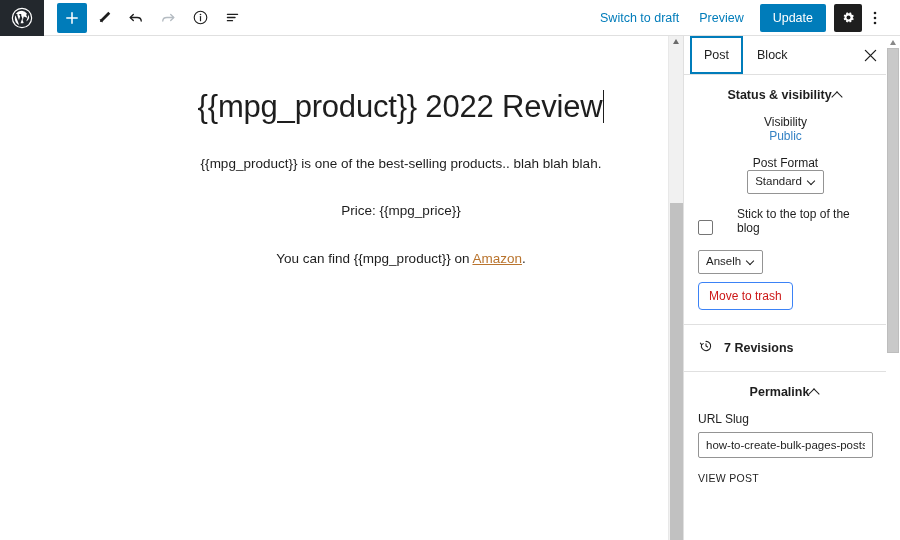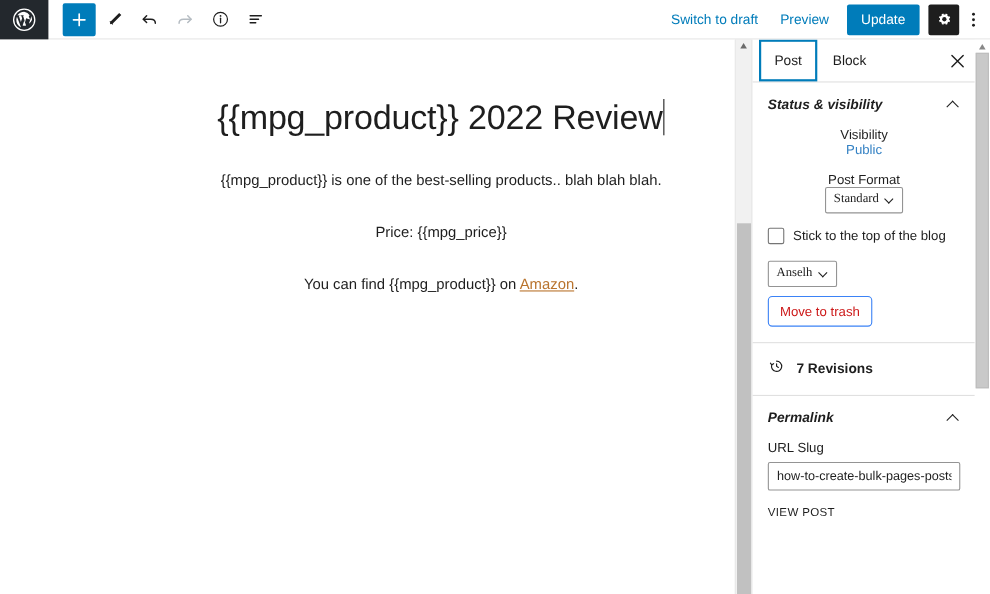--- a/index.html
+++ b/index.html
@@ -62,21 +62,21 @@
     height: 30px;
     border-radius: 2px;
   }
   .tb-btn.disabled { color: #b5bcc2; cursor: default; }
 
   .toolbar-right {
     margin-left: auto;
     display: flex;
     align-items: center;
     gap: 0px;
-    padding-right: 4px;
+    padding-right: 14px;
   }
   .link-btn {
     font-size: 12.5px;
     color: #007cba;
     background: transparent;
     border: none;
     cursor: pointer;
     padding: 6px 10px;
     white-space: nowrap;
     font-family: "Liberation Sans", sans-serif;
@@ -254,24 +254,23 @@
     font-size: 15px;
   }
 
   .sb-section {
     border-bottom: 1px solid #e0e0e0;
     padding: 13px 14px 14px 14px;
   }
   .sb-section-head {
     display: flex;
     align-items: center;
-    justify-content: space-between;
+    justify-content: center;
     cursor: pointer;
     margin-bottom: 13px;
-    font-style: italic;
   }
   .sb-section-title {
     font-size: 12.5px;
     font-weight: bold;
     color: #1e1e1e;
   }
   .chev {
     width: 12px; height: 12px;
     position: relative;
   }
@@ -316,42 +315,42 @@
     display: inline-flex;
     align-items: center;
     gap: 6px;
     border: 1px solid #949494;
     border-radius: 2px;
     background: #fff;
     font-size: 11.5px;
     color: #1e1e1e;
     padding: 4px 7px;
     cursor: pointer;
-    font-family: Liberation Serif, serif;
+    font-family: Liberation Sans, sans-serif;
     line-height: 1.2;
   }
   .mini-chev {
     width: 8px; height: 8px;
     position: relative;
     flex: 0 0 auto;
   }
   .mini-chev::before {
     content: "";
     position: absolute;
     left: 0; top: 0;
     width: 5px; height: 5px;
     border-right: 1.4px solid #1e1e1e;
     border-bottom: 1.4px solid #1e1e1e;
     transform: rotate(45deg);
   }
 
   .checkrow {
     display: flex;
-    align-items: center;
-    gap: 8px;
+    align-items: flex-end;
+    gap: 24px;
     margin-bottom: 15px;
   }
   .checkbox {
     width: 15px; height: 15px;
     border: 1px solid #757575;
     border-radius: 2px;
     background: #fff;
     cursor: pointer;
     flex: 0 0 auto;
   }

